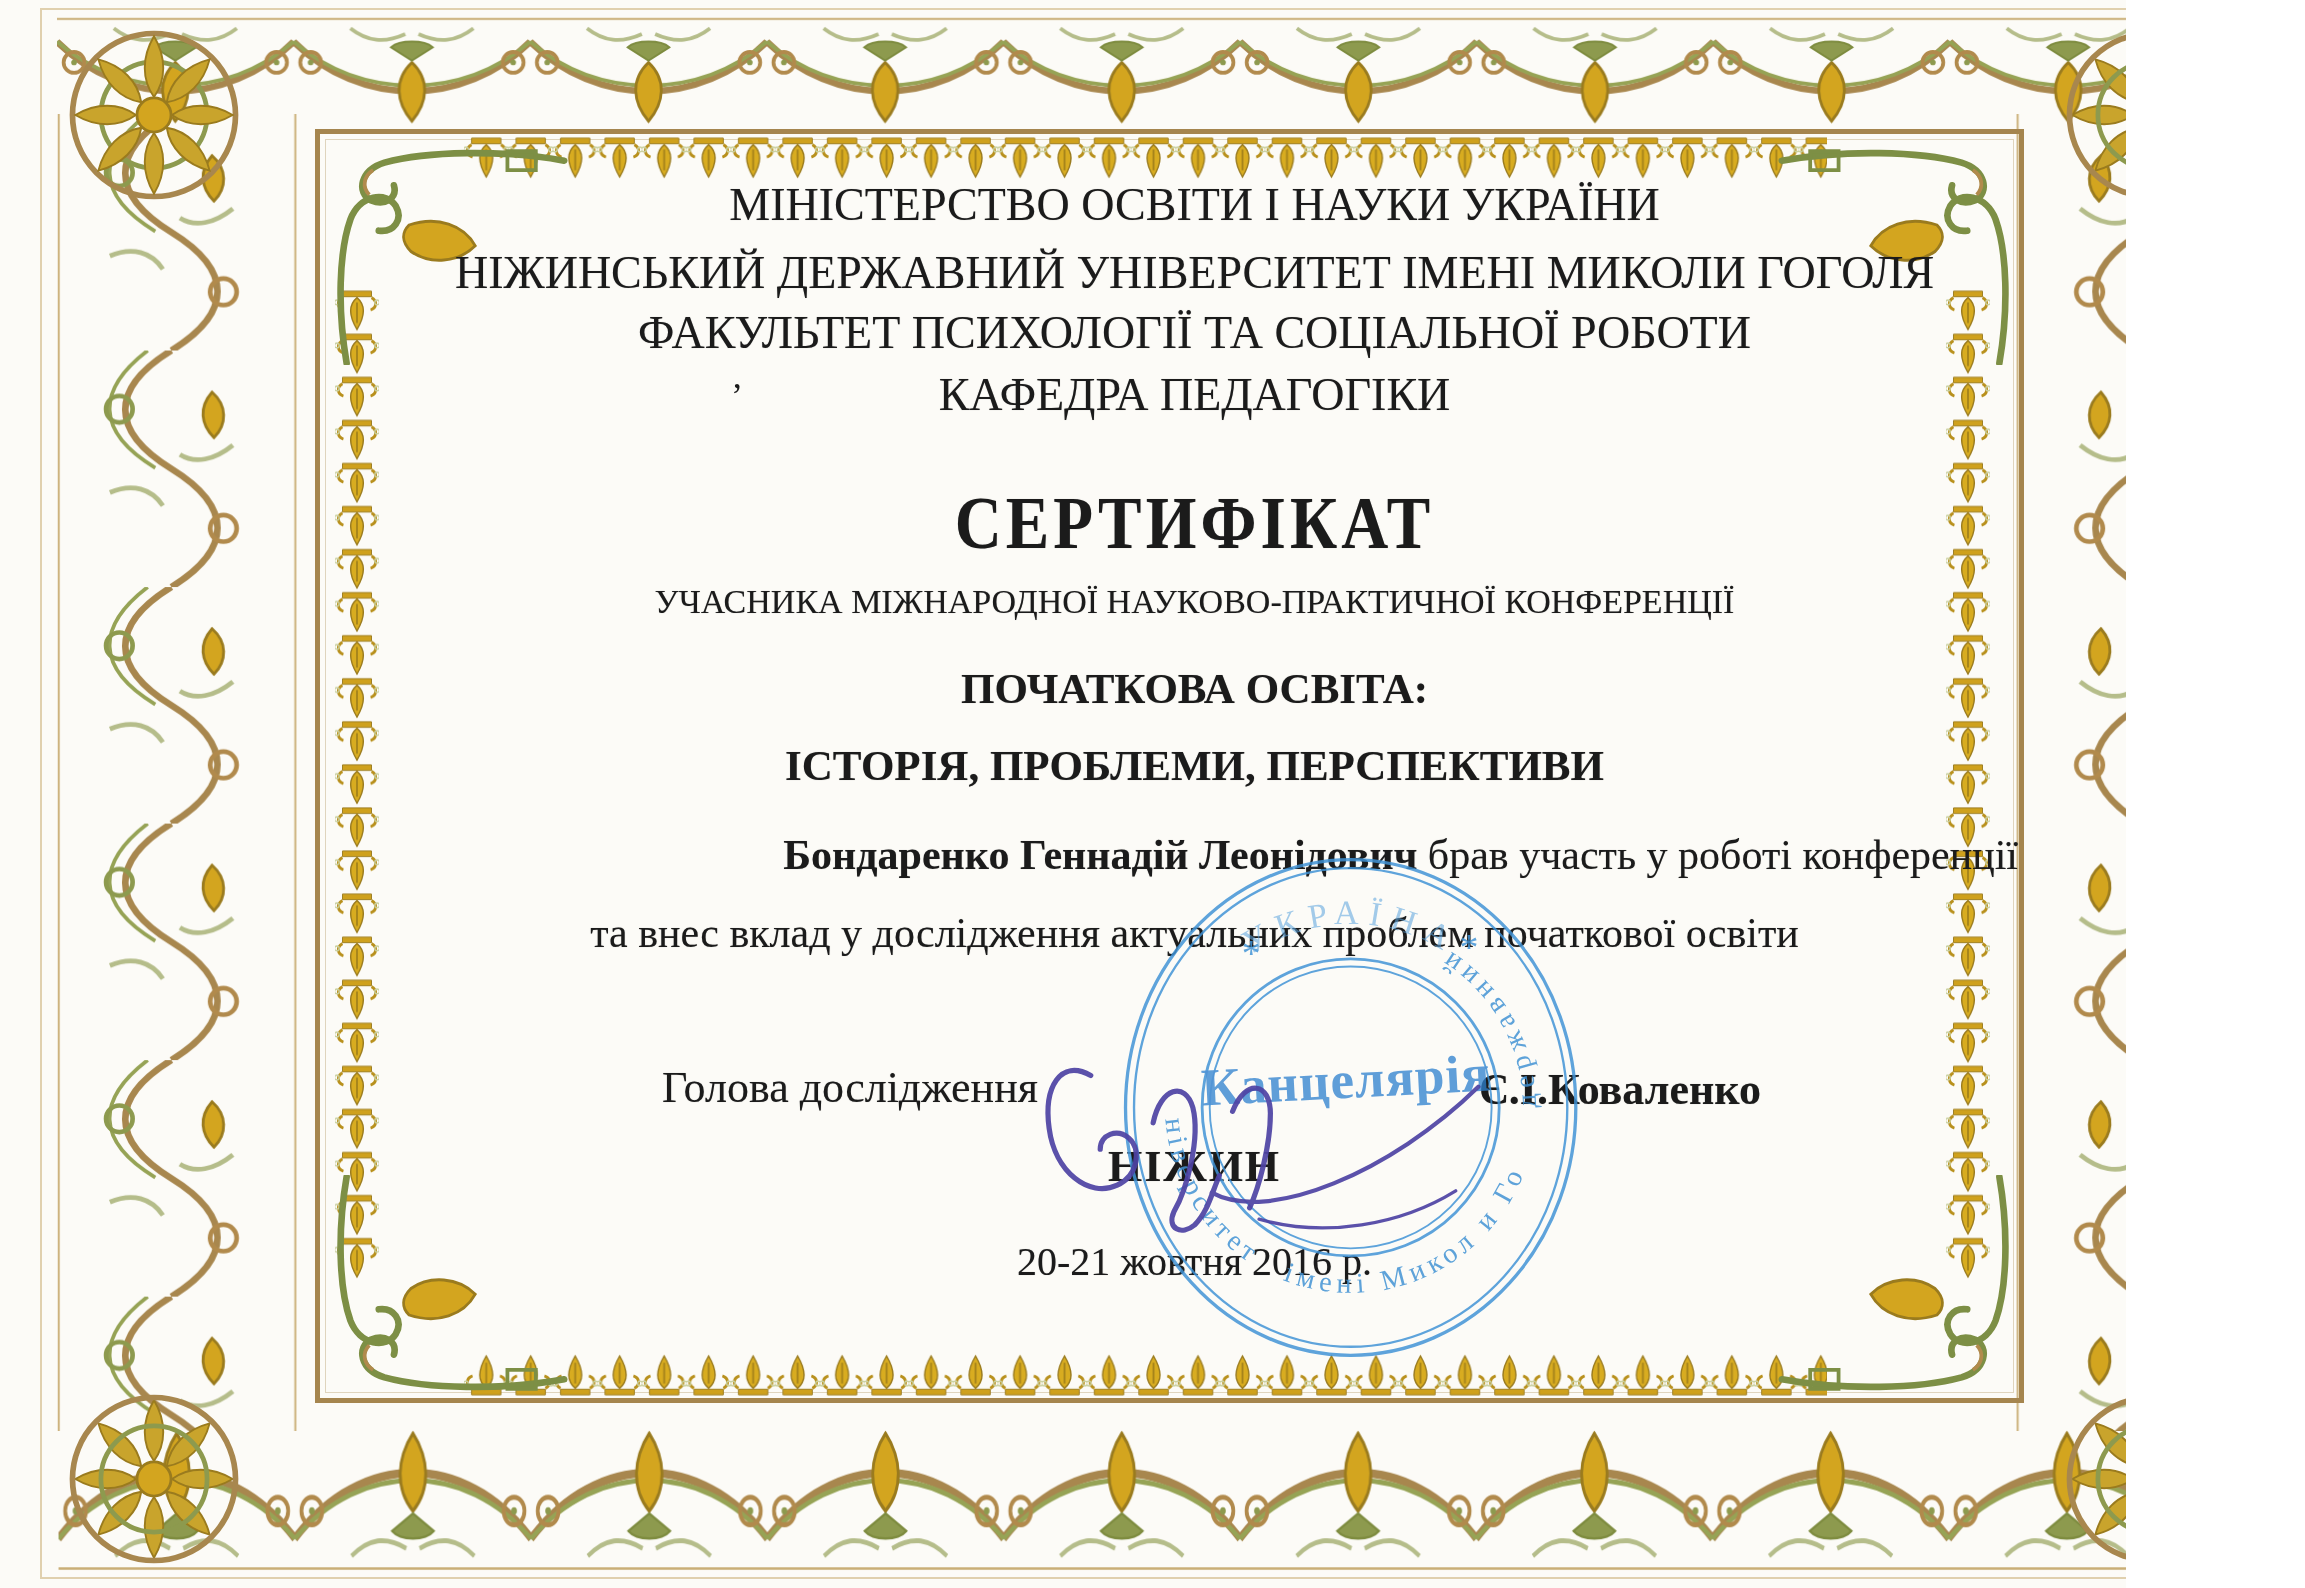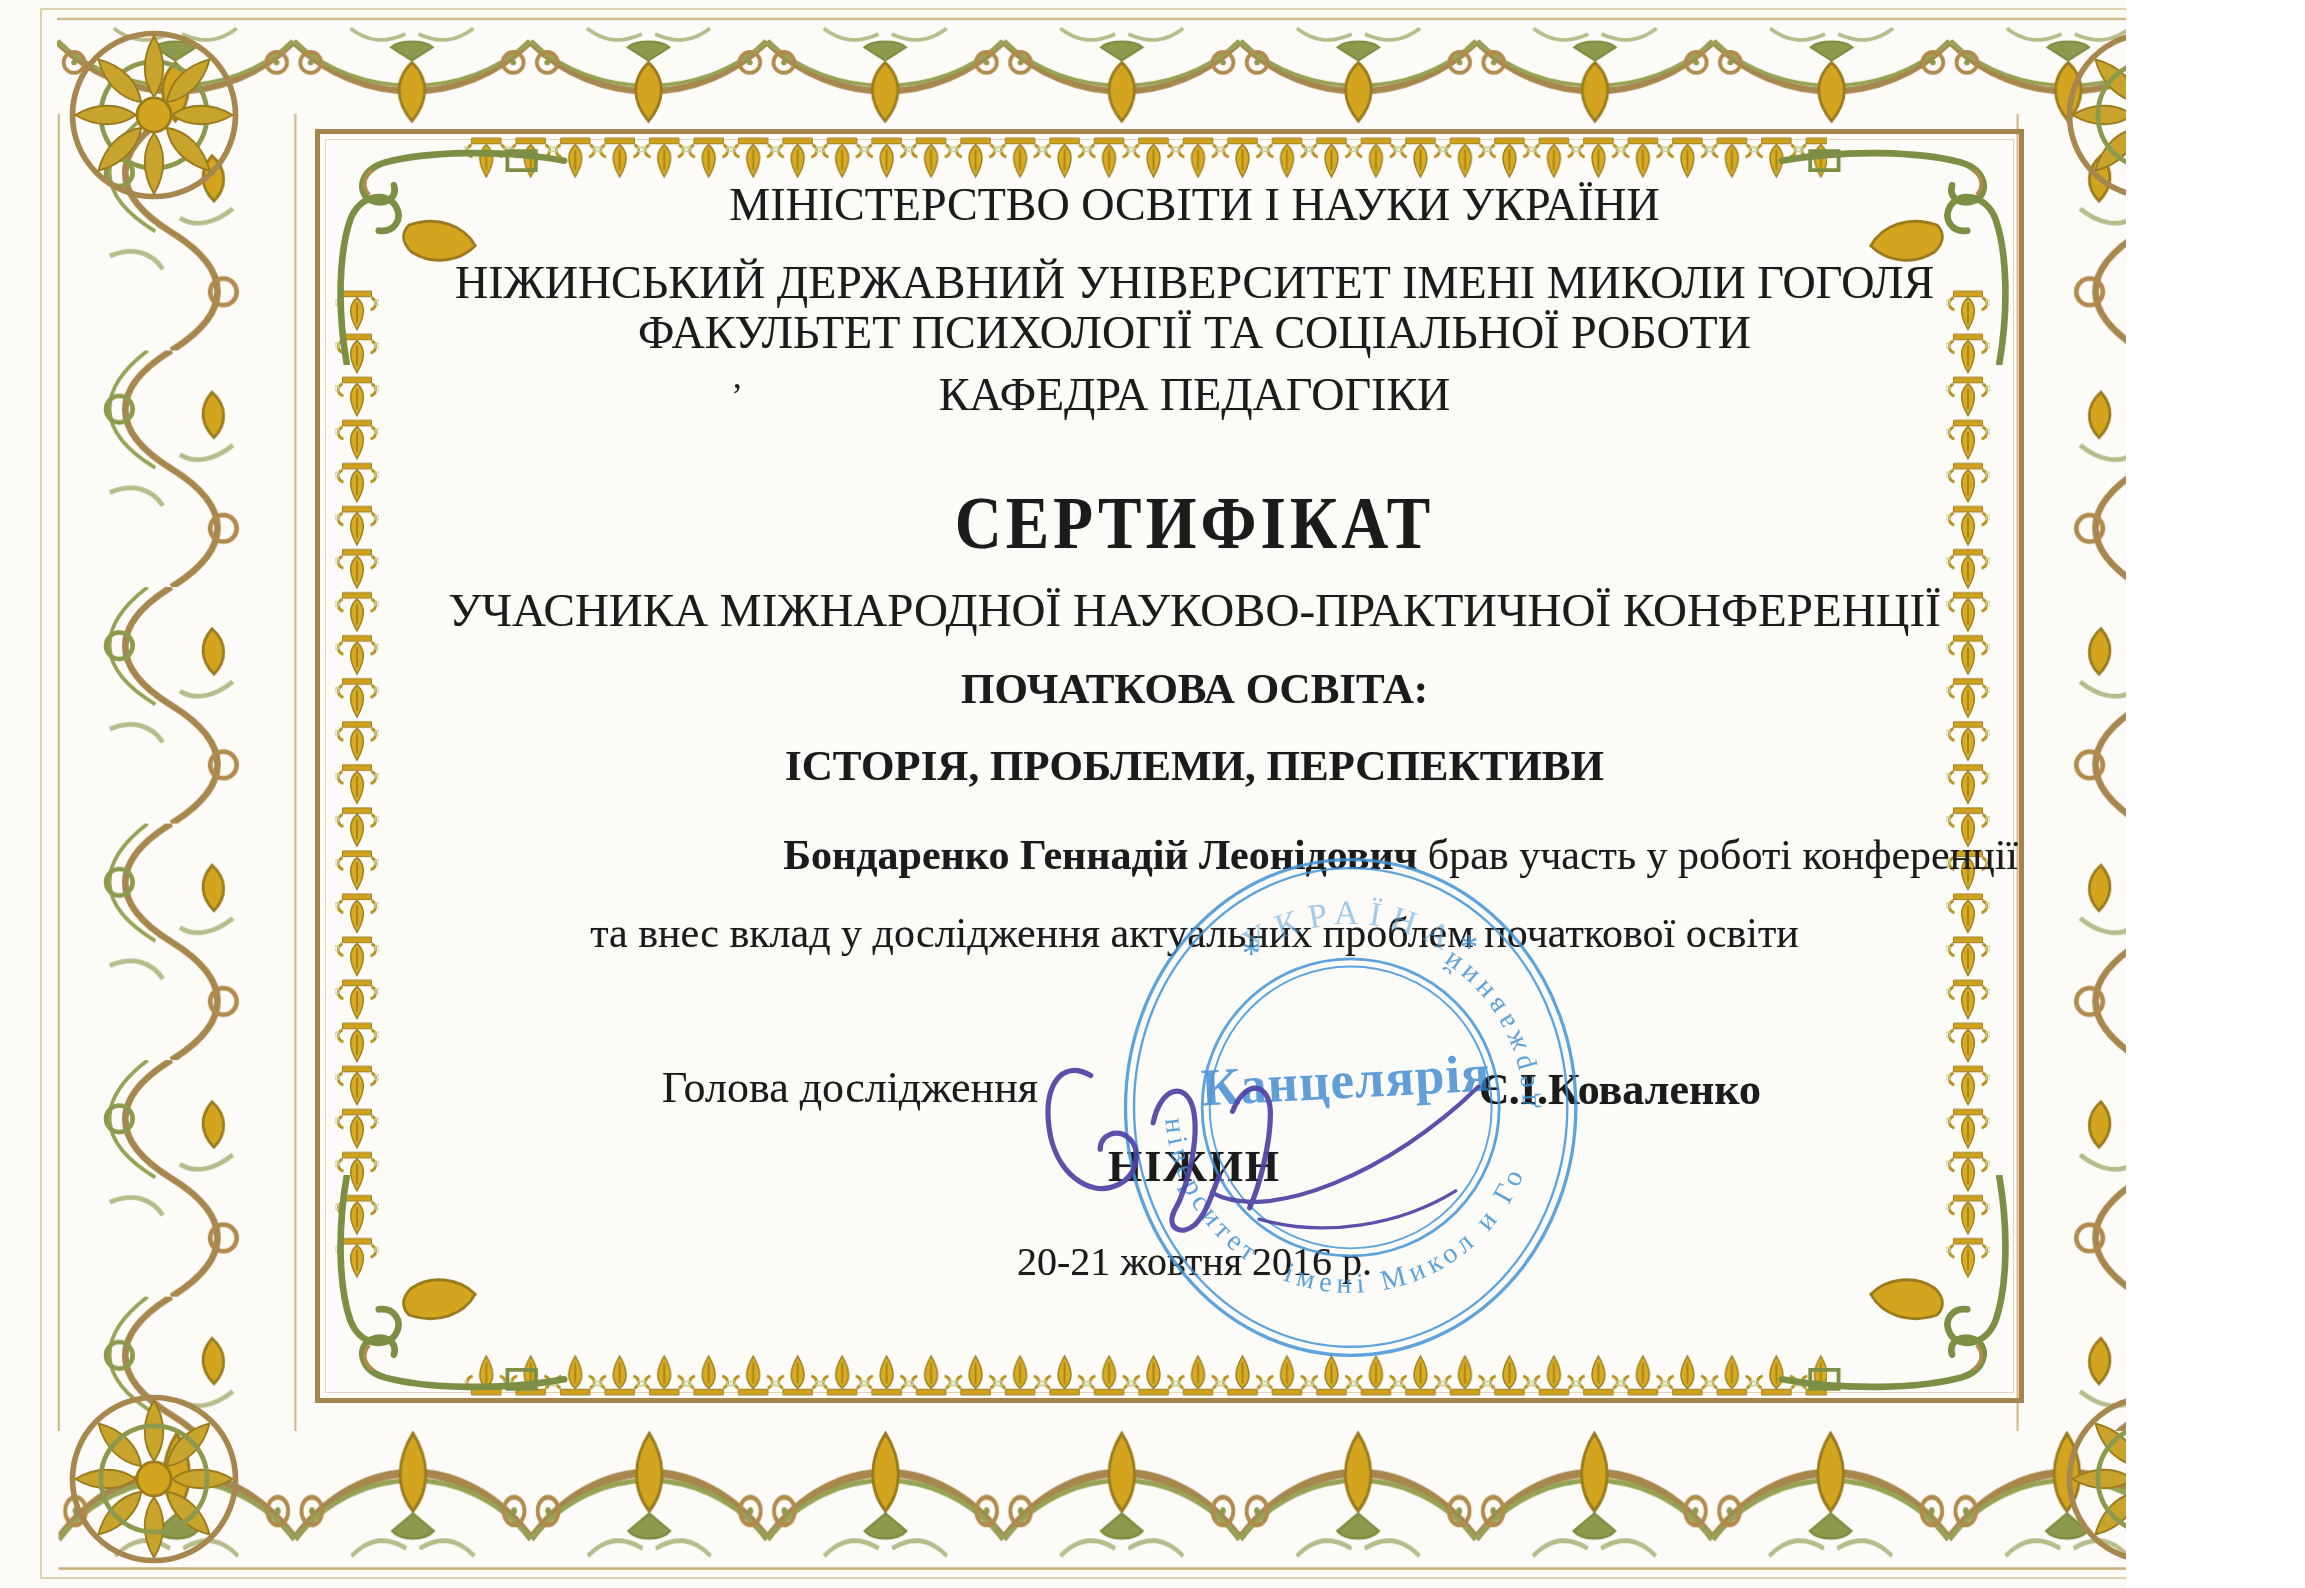--- a/index.html
+++ b/index.html
@@ -12,21 +12,21 @@
       border:5.7px solid #a5854e;box-sizing:border-box;
       outline:1.9px solid rgba(170,140,80,.35);outline-offset:-11.4px;}
   svg.band,svg.strip,svg.rosette,svg.bracket{position:absolute;display:block;}
   .flipY{transform:scaleY(-1);}
   .flipX{transform:scaleX(-1);}
   .flipXY{transform:scale(-1,-1);}
   .line{position:absolute;left:371px;width:1647px;text-align:center;white-space:nowrap;
         text-shadow:0 0 0.9px rgba(20,20,20,.35);}
   .h49{font-size:46px;line-height:1.1;}
   .title{font-size:74px;font-weight:bold;letter-spacing:4.7px;transform:scaleX(.88);transform-origin:center;}
-  .sub{font-size:47px;}
+  .sub{font-size:34px;}
   .conf{font-size:43px;font-weight:bold;}
   .body-line{font-size:42px;}
   .bold{font-weight:bold;}
   .golova{position:absolute;left:662px;top:1062px;font-size:44px;white-space:nowrap;
         text-shadow:0 0 0.9px rgba(20,20,20,.35);}
   .signer{position:absolute;left:1479px;top:1064px;font-size:44px;font-weight:bold;white-space:nowrap;
         text-shadow:0 0 0.9px rgba(20,20,20,.35);}
   .city{top:1141px;font-size:44px;font-weight:bold;letter-spacing:1.9px;}
   .date{top:1238px;font-size:40px;}
   .stray{position:absolute;left:731px;top:375px;font-size:36px;}
@@ -185,21 +185,21 @@
   </svg>
   <svg class="bracket flipXY" style="left:1778px;top:1175px;" width="246" height="227" viewBox="0 0 260 240">
     <path d="M256,24 C190,12 110,14 66,26 C40,34 36,58 52,66 C66,72 80,64 76,50" stroke="#7d8f45" stroke-width="7" fill="none" stroke-linecap="round"></path>
     <path d="M196,14 h30 v20 h-30 z" stroke="#7d8f45" stroke-width="4" fill="none"></path>
     <path d="M26,238 C16,180 18,120 30,86 C40,60 68,56 78,72 C86,86 76,100 60,98" stroke="#7d8f45" stroke-width="7" fill="none" stroke-linecap="round"></path>
     <path d="M92,92 C122,82 150,92 162,114 C144,132 114,134 94,120 C84,110 84,100 92,92 Z" fill="#d3a51f" stroke="#9a7b1e" stroke-width="3"></path>
     <path d="M54,34 C44,40 42,52 50,60" stroke="#b18a4c" stroke-width="4" fill="none"></path>
   </svg>
 
   <div class="line h49" style="top:180px;">МІНІСТЕРСТВО ОСВІТИ І НАУКИ УКРАЇНИ</div>
-  <div class="line h49" style="top:258px;">НІЖИНСЬКИЙ ДЕРЖАВНИЙ УНІВЕРСИТЕТ ІМЕНІ МИКОЛИ ГОГОЛЯ</div>
+  <div class="line h49" style="top:248px;">НІЖИНСЬКИЙ ДЕРЖАВНИЙ УНІВЕРСИТЕТ ІМЕНІ МИКОЛИ ГОГОЛЯ</div>
   <div class="line h49" style="top:308px;">ФАКУЛЬТЕТ ПСИХОЛОГІЇ ТА СОЦІАЛЬНОЇ РОБОТИ</div>
   <div class="line h49" style="top:370px;">КАФЕДРА ПЕДАГОГІКИ</div>
   <div class="stray">’</div>
 
   <div class="line title" style="top:481px;">СЕРТИФІКАТ</div>
   <div class="line sub" style="top:583px;">УЧАСНИКА МІЖНАРОДНОЇ НАУКОВО-ПРАКТИЧНОЇ КОНФЕРЕНЦІЇ</div>
   <div class="line conf" style="top:664px;">ПОЧАТКОВА ОСВІТА:</div>
   <div class="line conf" style="top:741px;">ІСТОРІЯ, ПРОБЛЕМИ, ПЕРСПЕКТИВИ</div>
 
   <div class="line body-line" style="top:831px;text-align:right;"><span class="bold">Бондаренко Геннадій Леонідович</span><span> брав участь у роботі конференції</span></div>

